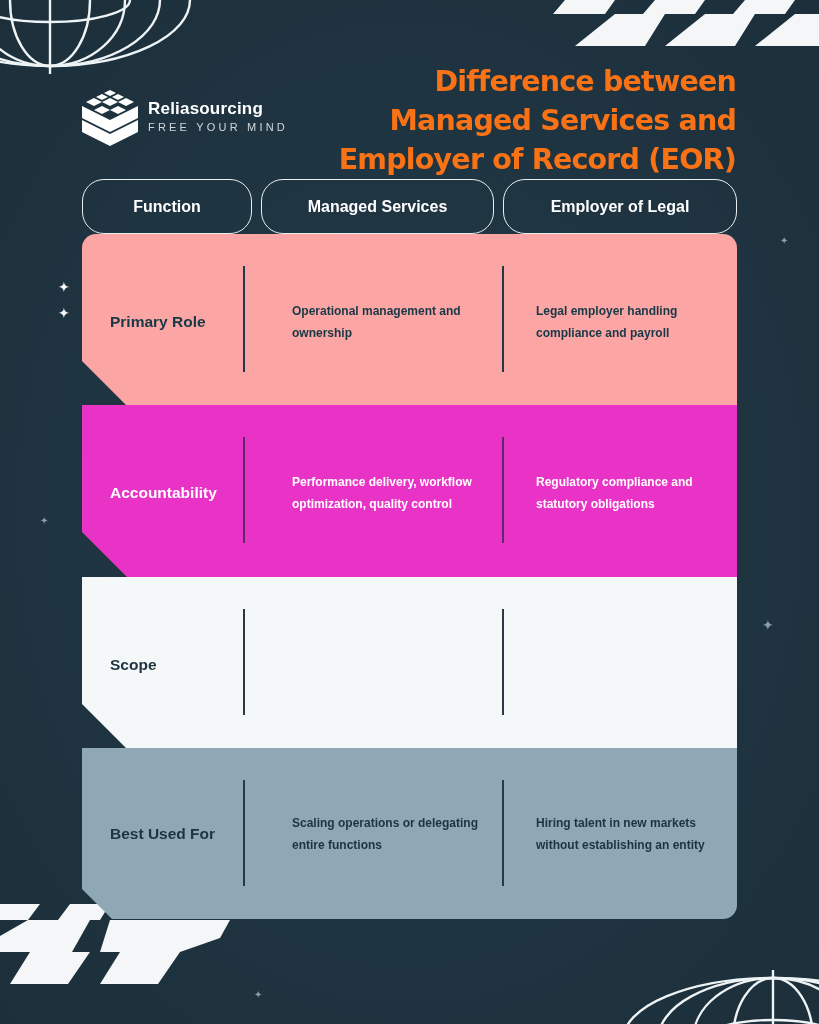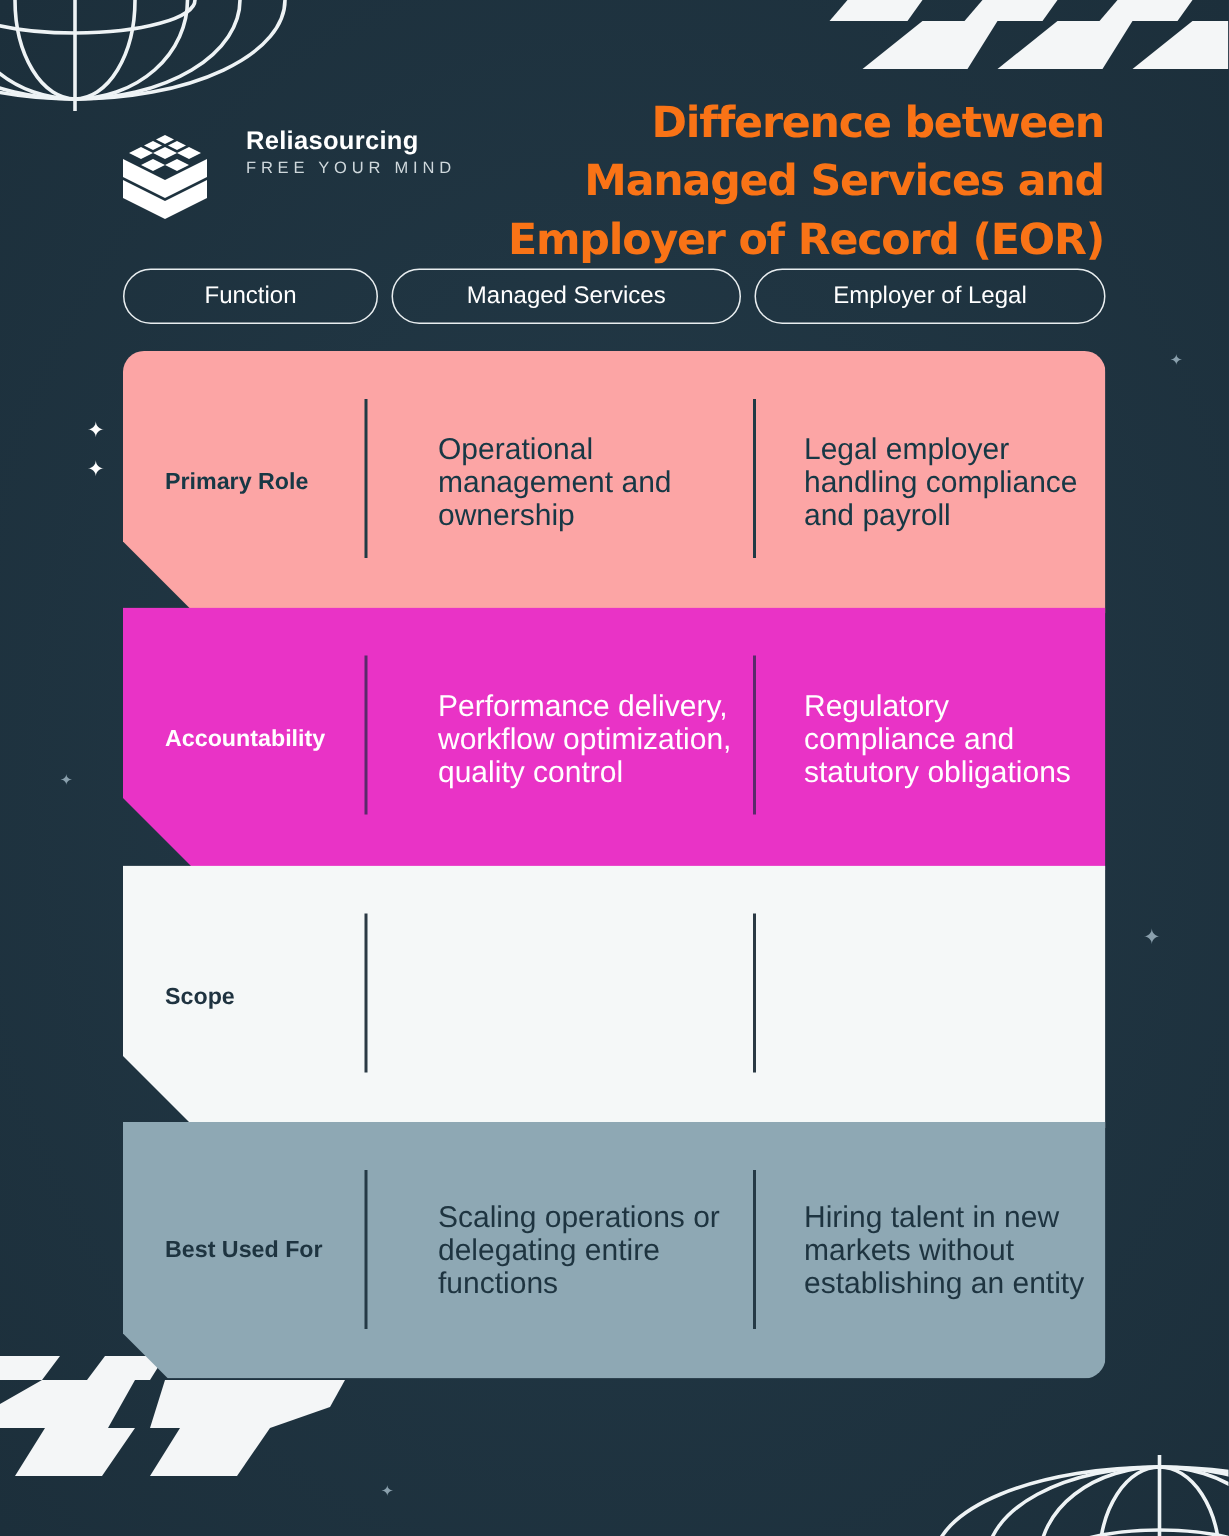--- a/index.html
+++ b/index.html
@@ -16,40 +16,40 @@
   }
   .abs { position: absolute; }
 
   
   .globe-top { left: -40px; top: -60px; width: 240px; height: 140px; }
   .globe-bottom { left: 600px; top: 950px; width: 260px; height: 100px; }
   .checks-top { left: 545px; top: 0; width: 274px; height: 50px; }
   .checks-bottom { left: 0; top: 890px; width: 250px; height: 100px; }
 
   
-  .logo { left: 80px; top: 84px; display: flex; gap: 24px; }
+  .logo { left: 80px; top: 84px; display: flex; align-items: center; gap: 8px; }
   .logo-mark { width: 60px; height: 64px; }
   .logo-text { display: flex; flex-direction: column; }
   .logo-name { font-family: "Liberation Sans", sans-serif; font-weight: 700; font-size: 17px; letter-spacing: 0.2px; color: #fff; }
   .logo-tag { font-family: "Liberation Sans", sans-serif; font-size: 11px; letter-spacing: 3.2px; color: #cfd8dc; margin-top: 2px; }
 
   
   .title {
     right: 83px; top: 62px; text-align: right;
     font-family: "DejaVu Sans", sans-serif; font-weight: 700;
     font-size: 28.5px; line-height: 39px; letter-spacing: -0.8px; color: #f97316;
   }
 
   
   .headers { left: 82px; top: 179px; width: 655px; height: 43px; }
   .hdr {
-    position: absolute; top: 0; height: 37px;
+    position: absolute; top: 0; height: 55px;
     border: 1.6px solid #e9eef0; border-radius: 22px;
     display: flex; align-items: center; justify-content: center;
-    font-family: "Liberation Sans", sans-serif; font-weight: 400; font-size: 16px; color: #fff;
+    font-family: "Liberation Sans", sans-serif; font-weight: 700; font-size: 16px; color: #fff;
   }
   .hdr-1 { left: 0; width: 170px; }
   .hdr-2 { left: 179px; width: 233px; }
   .hdr-3 { left: 421px; width: 234px; }
 
   
   .row {
     position: absolute; left: 82px; width: 655px; height: 175px;
     border-radius: 14px 14px 0 22px;
     clip-path: polygon(0 0, 100% 0, 100% 100%, 48px 100%, 0 calc(100% - 48px));
@@ -57,21 +57,21 @@
   .row-inner { position: relative; width: 100%; height: 100%; }
   .row-label {
     position: absolute; left: 28px; top: 50%; transform: translateY(-50%);
     font-family: "Liberation Sans", sans-serif; font-weight: 700; font-size: 15.5px;
   }
   .divider { position: absolute; width: 1.6px; top: 32px; height: 106px; }
   .div-1 { left: 161px; }
   .div-2 { left: 420px; }
   .cell {
     position: absolute; top: 50%; transform: translateY(-50%);
-    font-family: "Liberation Sans", sans-serif; font-size: 20px; line-height: 22px;
+    font-family: "Liberation Sans", sans-serif; font-size: 12px; line-height: 22px; font-weight: bold;
   }
   .cell-ms { left: 210px; width: 200px; }
   .cell-eor { left: 454px; width: 200px; }
 
   .row-1 { top: 234px; background: #fca5a5; color: #173845; border-radius: 14px 14px 0 0; }
   .row-1 .divider { background: #1f3a45; }
   .row-2 { top: 405px; background: #e933c6; color: #fff; border-radius: 0; }
   .row-2 .divider { background: #5a2a6a; }
   .row-3 { top: 577px; background: #f5f8f8; color: #1f3340; border-radius: 0; }
   .row-3 .divider { background: #2b3a44; }

